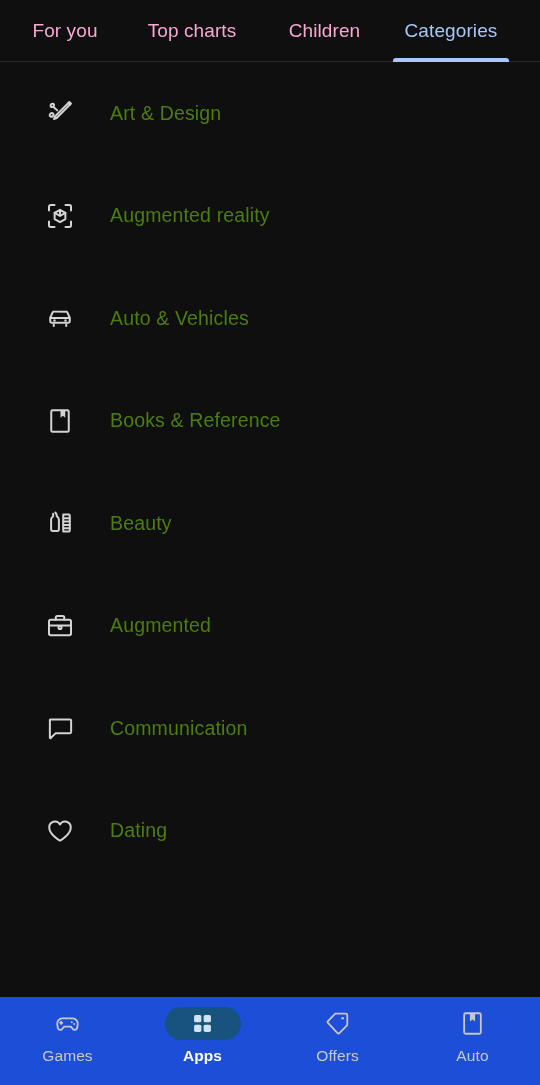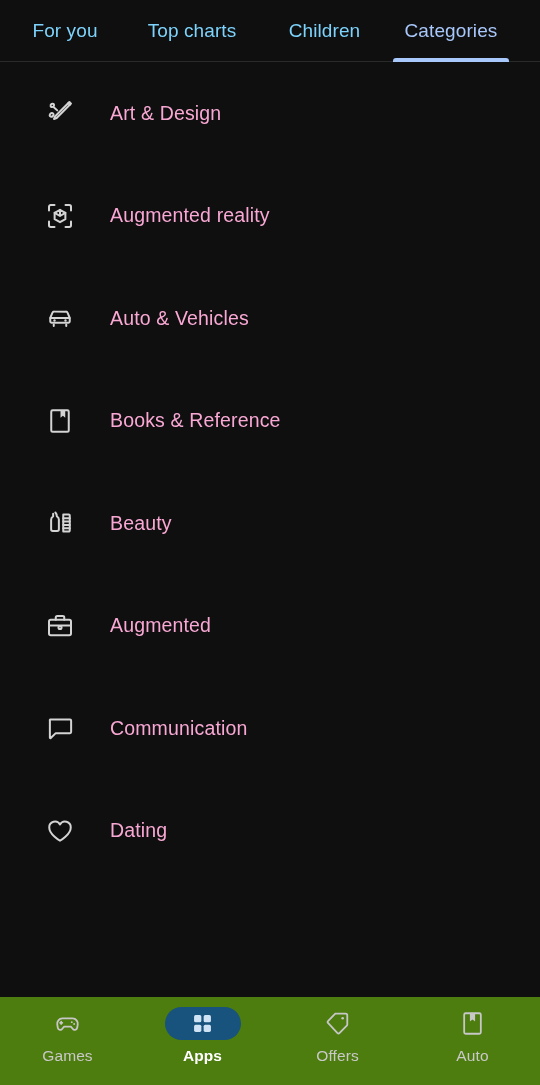--- a/index.html
+++ b/index.html
@@ -43,21 +43,21 @@
     background: #2a2a2a;
   }
   .tab {
     position: relative;
     height: 62px;
     display: flex;
     align-items: center;
     justify-content: center;
     font-size: 19px;
     letter-spacing: 0.1px;
-    color: #7dd3fc;
+    color: #f9a8d4;
     cursor: pointer;
     padding: 0 8px;
     box-sizing: border-box;
   }
   .tab-foryou    { width: 114px; margin-left: 8px; }
   .tab-topcharts { width: 140px; }
   .tab-children  { width: 125px; align-items: center; }
   .tab-categories{ width: 128px; align-items: center; }
   .tab.active {
     color: #a8c7fa;
@@ -93,30 +93,30 @@
     flex: 0 0 32px;
     display: flex;
     align-items: center;
     justify-content: center;
     color: #d4d4d4;
   }
   .row-icon svg { display: block; }
   .row-label {
     margin-left: 34px;
     font-size: 19.5px;
-    color: #f9a8d4;
+    color: #4d7c0f;
     letter-spacing: 0.15px;
     white-space: nowrap;
   }
 
   
   .bottomnav {
     flex: 0 0 88px;
     height: 88px;
-    background: #4d7c0f;
+    background: #1d4ed8;
     display: flex;
     align-items: flex-start;
     padding-top: 10px;
     box-sizing: border-box;
   }
   .navitem {
     flex: 1 1 0;
     display: flex;
     flex-direction: column;
     align-items: center;

